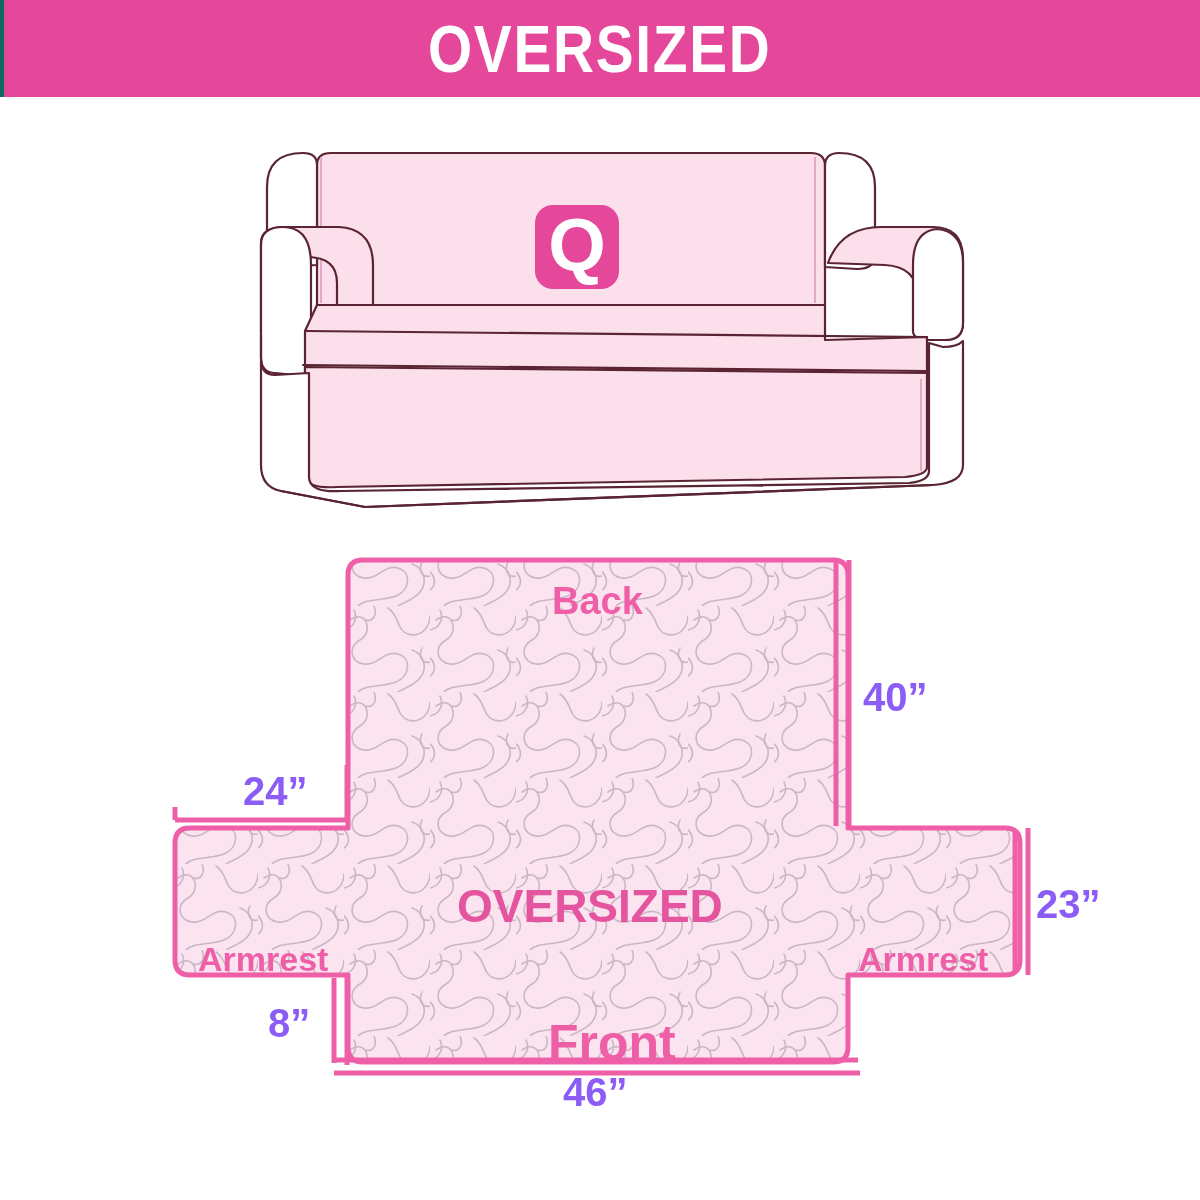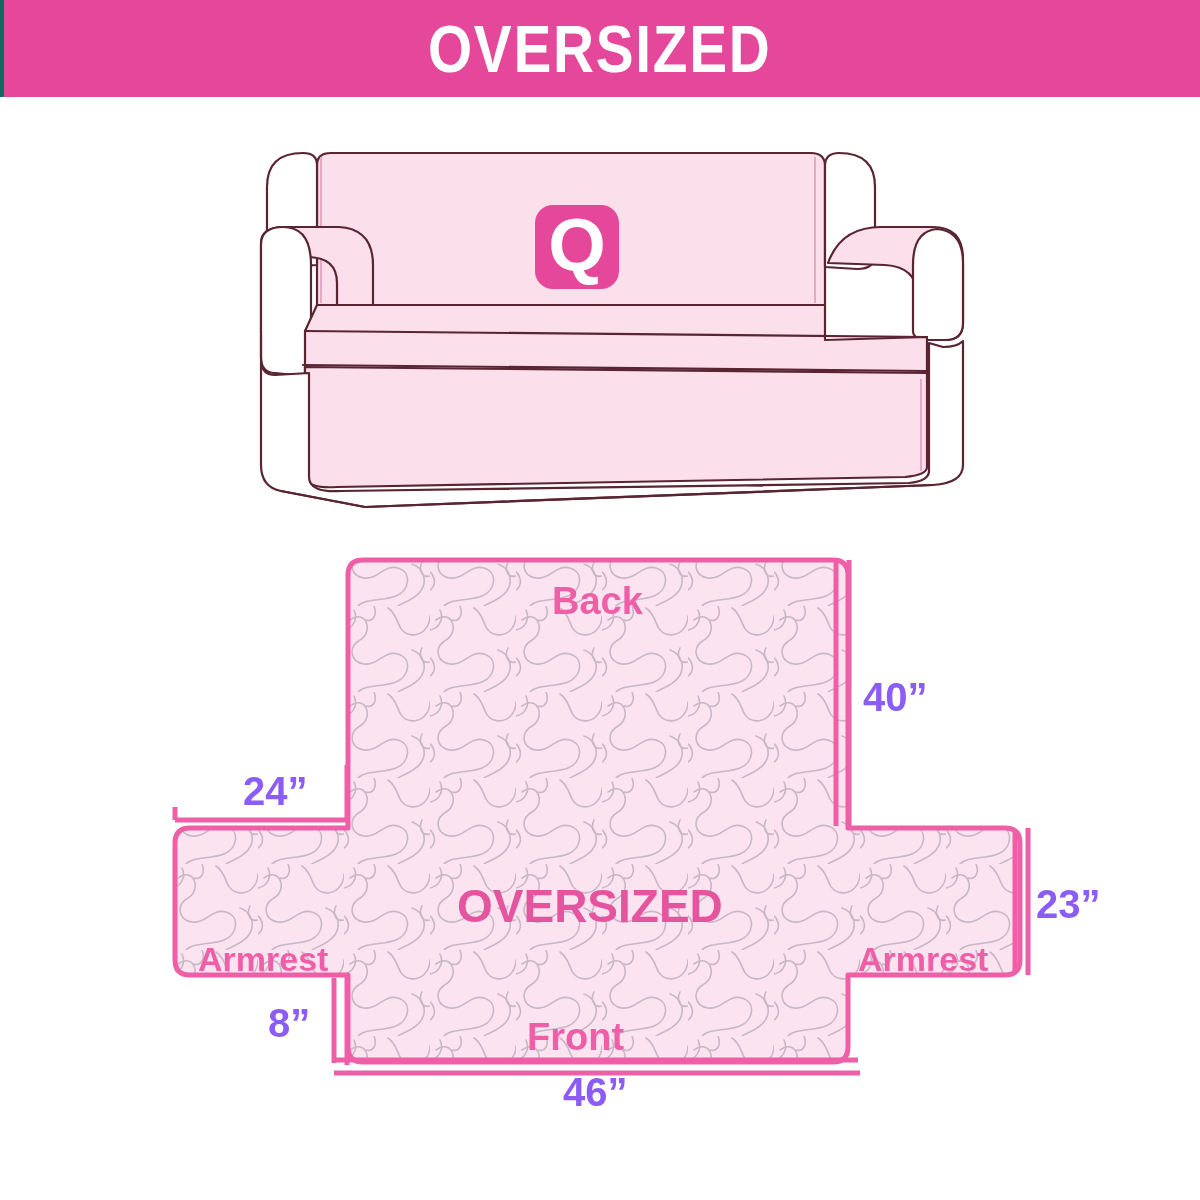--- a/index.html
+++ b/index.html
@@ -90,21 +90,21 @@
 
   .diagram-label {
     position: absolute;
     font-family: "Liberation Sans", sans-serif;
     font-weight: bold;
     color: #ef5fa8;
     white-space: nowrap;
     line-height: 1;
   }
   .lbl-back      { left: 552px; top: 582px;  font-size: 38px; }
-  .lbl-front     { left: 527px; top: 1018px; font-size: 38px; }
+  .lbl-front     { left: 548px; top: 1018px; font-size: 50px; }
   .lbl-arm-left  { left: 198px; top: 942px;  font-size: 34px; }
   .lbl-arm-right { left: 858px; top: 942px;  font-size: 34px; }
   .lbl-oversized { left: 457px; top: 883px;  font-size: 46px; letter-spacing: 0px; color: #e5549f; }
 
   .dim-label {
     position: absolute;
     font-family: "Liberation Sans", sans-serif;
     font-weight: bold;
     color: #8b5cf6;
     white-space: nowrap;

